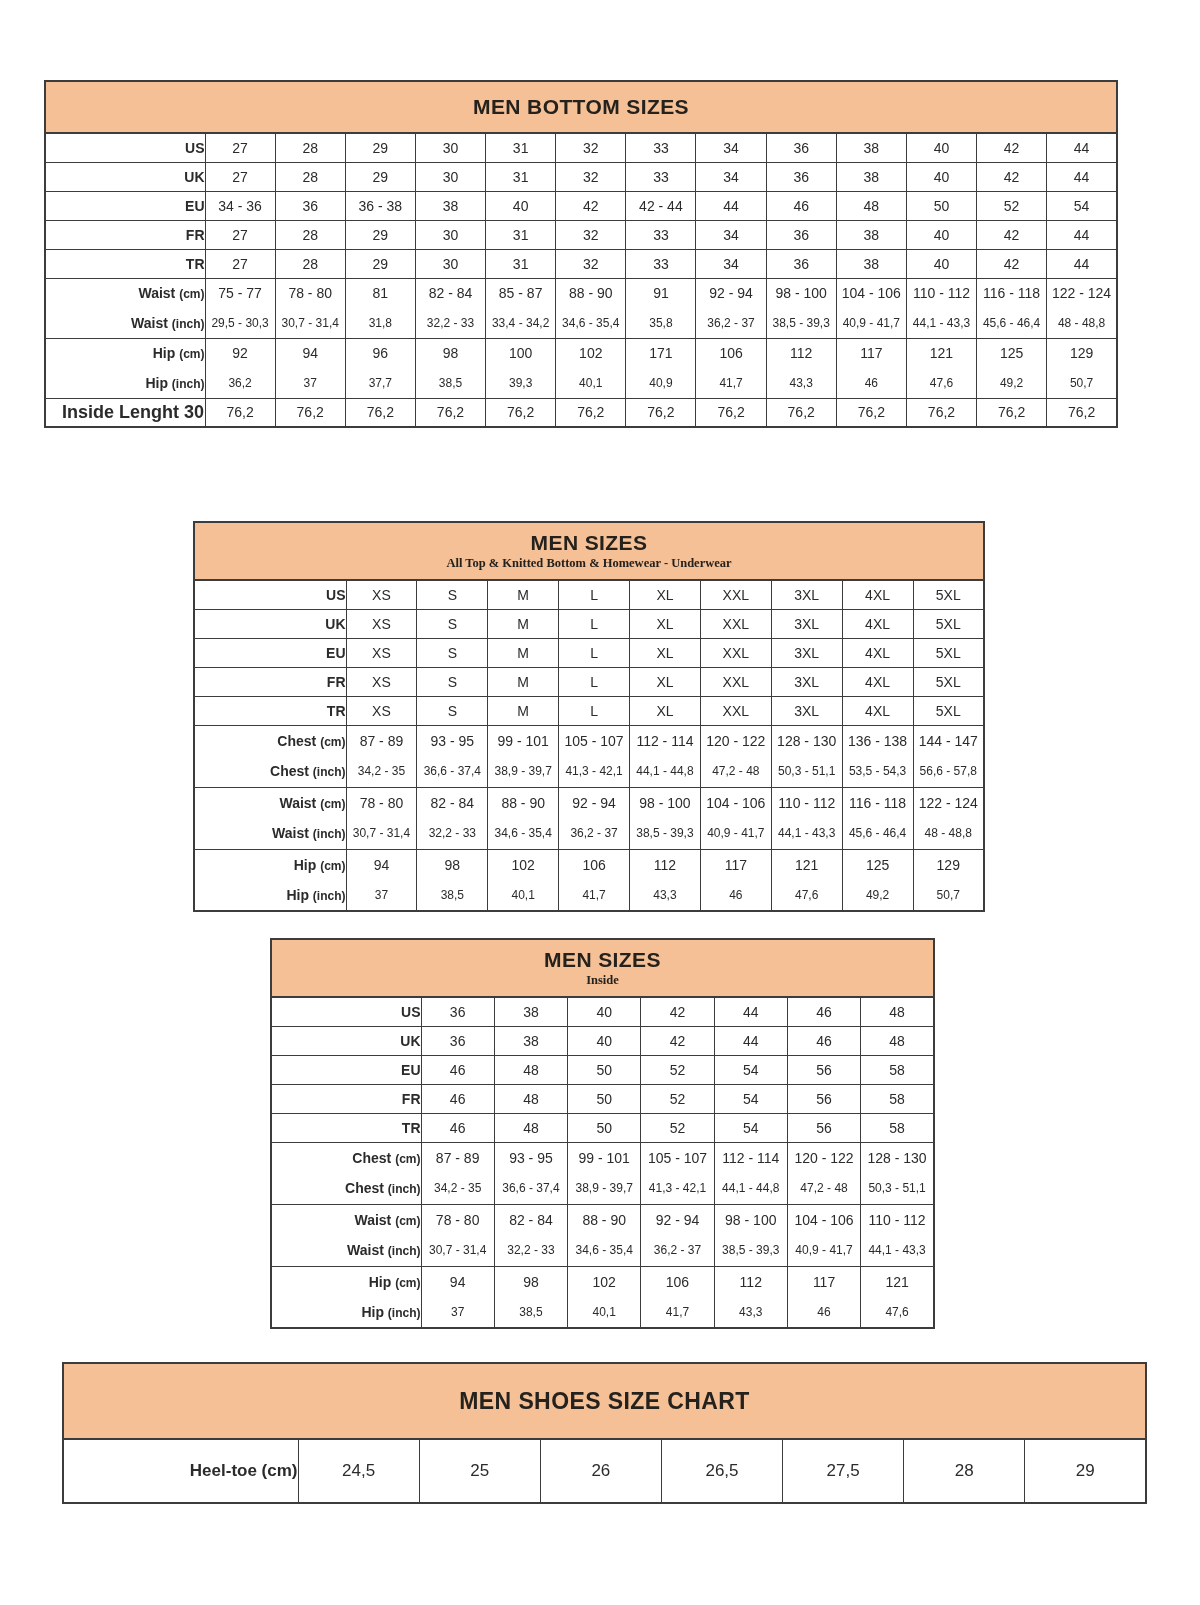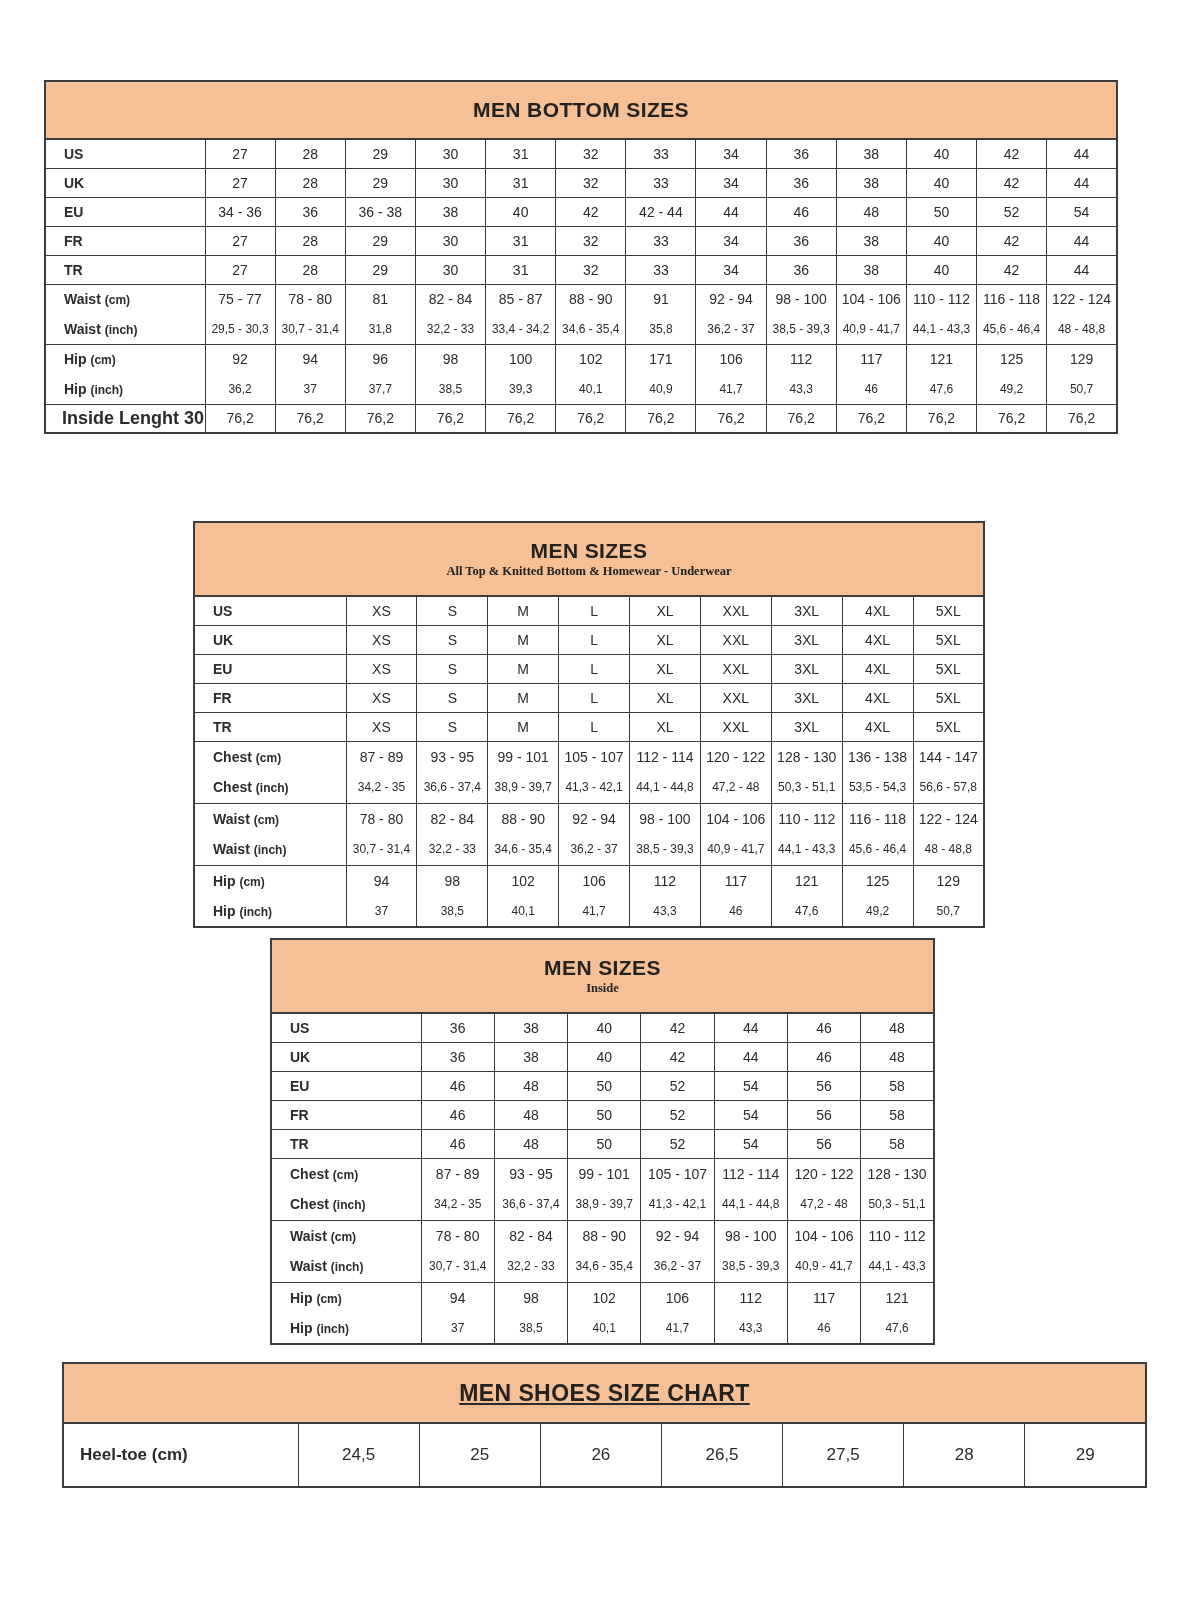--- a/index.html
+++ b/index.html
@@ -7,31 +7,31 @@
   body {
     width:1200px; height:1605px; position:relative;
     font-family:"Liberation Sans", sans-serif; color:#2b2b2b;
   }
   .sheet { position:absolute; inset:0; background:#ffffff; }
   section { position:absolute; }
 
   table { border-collapse:collapse; width:100%; table-layout:fixed; }
   th.hdr {
     background:#F5C096; border:2px solid #3c3c3c;
-    text-align:center; vertical-align:middle; padding:16px 0;
+    text-align:center; vertical-align:middle; padding:8px 0;
   }
   .ttl { font-size:21px; font-weight:bold; letter-spacing:.4px; color:#25211d; line-height:1.15; }
   .sub { font-size:12.5px; font-weight:bold; color:#25211d; margin-top:1px;font-family:Liberation Serif, serif; }
 
   td {
     border:1.5px solid #3c3c3c; text-align:center; vertical-align:middle;
     font-size:14px; color:#2b2b2b; overflow:hidden; white-space:nowrap;
   }
   table { border:2px solid #3c3c3c; }
-  td.lbl { text-align:left; padding-left:18px; }
+  td.lbl { text-align:right; padding-left:18px; }
   td.lbl b { font-weight:bold; }
   .unit { font-size:12px; font-weight:bold; }
   td.lbl.lbl-long { font-size:18px; padding-left:16px;margin-left:7px; }
   tr.pair-top td { border-bottom-style:hidden; }
   tr.pair-bottom td { border-top-style:hidden; }
   tr.small td.val { font-size:12px; }
   tr.boldvals td.val { font-weight:bold; }
 
   
   .t1 { left:44px;  top:80px;   width:1074px; }
@@ -50,21 +50,21 @@
   
   .t3 { left:270px; top:938px;  width:665px; }
   .t3 col.col-label { width:150px; }
   .t3 th.hdr { height:54px; }
   .t3 tbody td { height:29px; }
   .t3 tr.pair-top td, .t3 tr.pair-bottom td { height:31px; }
 
   
   .t4 { left:62px;  top:1362px; width:1085px; }
   .t4 col.col-label { width:235px; }
-  .t4 th.hdr { height:54px;text-decoration:underline; }
+  .t4 th.hdr { height:76px; }
   .t4 .ttl { font-size:23px; }
   .t4 td.lbl { font-size:17px; padding-left:16px; }
   .t4 tbody tr:nth-child(1) td { height:64px; font-size:17px; }
   .t4 tbody tr:nth-child(2) td { height:38px; font-size:14px; }
 </style>
 </head>
 <body>
 
 <div class="sheet">
   <section class="t1">

